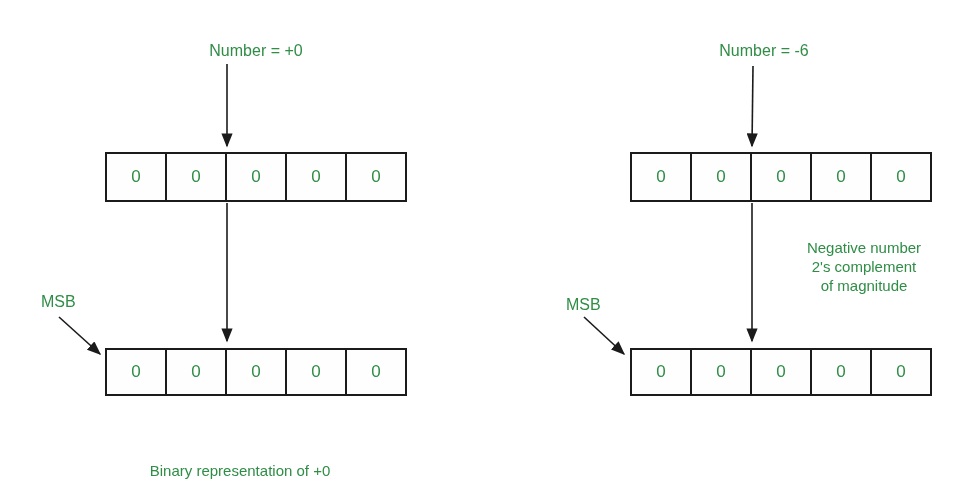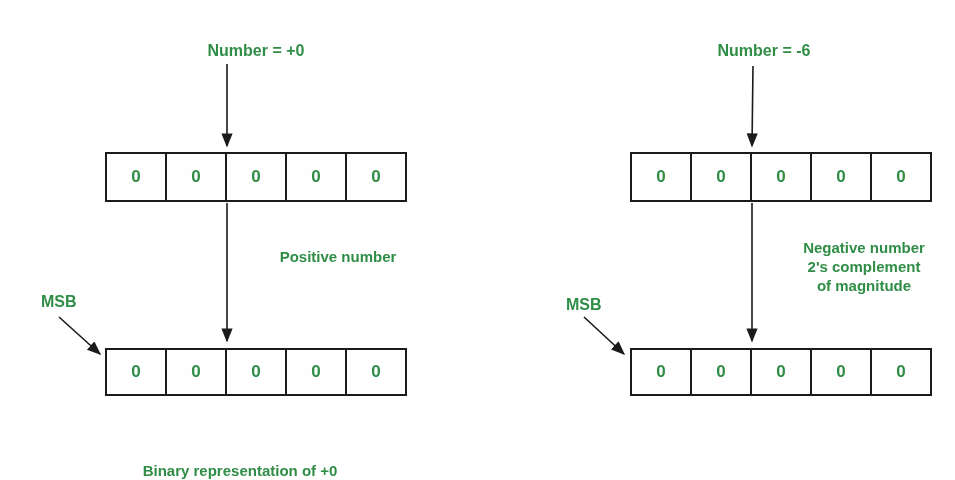--- a/index.html
+++ b/index.html
@@ -3,21 +3,20 @@
 <meta charset="utf-8">
 <style>
   html, body { margin: 0; padding: 0; background: #ffffff; }
   .canvas {
     position: relative;
     width: 955px;
     height: 480px;
     background: #ffffff;
     font-family: "Liberation Sans", sans-serif;
     overflow: hidden;
-    font-weight: bold;
   }
   .arrows { position: absolute; left: 0; top: 0; }
   .label {
     position: absolute;
     color: #2f8d46;
     font-size: 16px;
     text-align: center;
     white-space: nowrap;
   }
   .msb {
@@ -83,21 +82,20 @@
 
   <div class="bitrow" style="left:105px; top:152px;">
     <div class="cell">0</div>
     <div class="cell">0</div>
     <div class="cell">0</div>
     <div class="cell">0</div>
     <div class="cell">0</div>
   </div>
 
   <div class="note" style="left:228px; top:247px; width:220px;">
-    <div>Positive number</div>
   </div>
 
   <div class="msb" style="left:41px; top:293px;">MSB</div>
 
   <div class="bitrow" style="left:105px; top:348px; height:48px;">
     <div class="cell">0</div>
     <div class="cell">0</div>
     <div class="cell">0</div>
     <div class="cell">0</div>
     <div class="cell">0</div>

